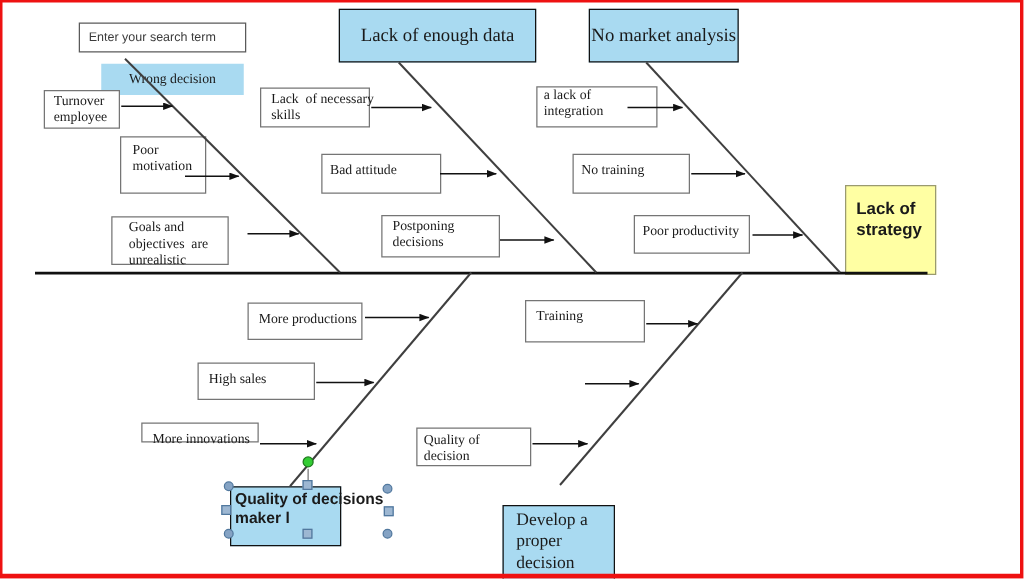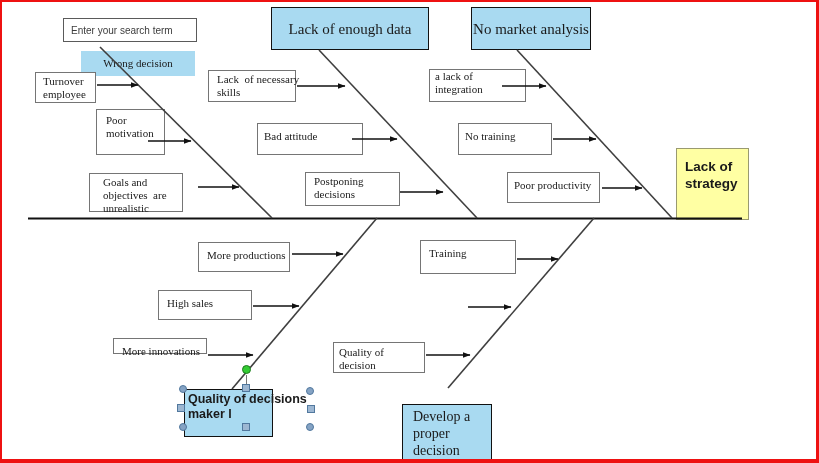--- a/index.html
+++ b/index.html
@@ -98,21 +98,21 @@
   <div class="abs bx cause" style="left:35px;top:72px;width:61px;height:31px;padding:2px 0 0 7px;">Turnover
 employee</div>
   <div class="abs bx cause" style="left:96px;top:109px;width:69px;height:46px;padding:4px 0 0 9px;">Poor
 motivation</div>
   <div class="abs bx cause" style="left:89px;top:173px;width:94px;height:39px;padding:2px 0 0 13px;">Goals and
 objectives  are
 unrealistic</div>
 
   <div class="abs bx cause" style="left:208px;top:70px;width:88px;height:32px;padding:2px 0 0 8px;">Lack  of necessary
 skills</div>
-  <div class="abs bx cause" style="left:257px;top:123px;width:106px;height:32px;padding:6px 0 0 6px;">Bad attitude</div>
+  <div class="abs bx cause" style="left:257px;top:123px;width:96px;height:32px;padding:6px 0 0 6px;">Bad attitude</div>
   <div class="abs bx cause" style="left:305px;top:172px;width:95px;height:34px;padding:2px 0 0 8px;">Postponing
 decisions</div>
 
   <div class="abs bx cause" style="left:403px;top:69px;width:97px;height:33px;padding:0 0 0 5px;margin-left:26px;">a lack of
 integration</div>
   <div class="abs bx cause" style="left:458px;top:123px;width:94px;height:32px;padding:6px 0 0 6px;">No training</div>
   <div class="abs bx cause" style="left:507px;top:172px;width:93px;height:31px;padding:6px 0 0 6px;">Poor productivity</div>
 
   <div class="abs bx cause" style="left:198px;top:242px;width:92px;height:30px;padding:6px 0 0 8px;">More productions</div>
   <div class="abs bx cause" style="left:158px;top:290px;width:94px;height:30px;padding:6px 0 0 8px;">High sales</div>

